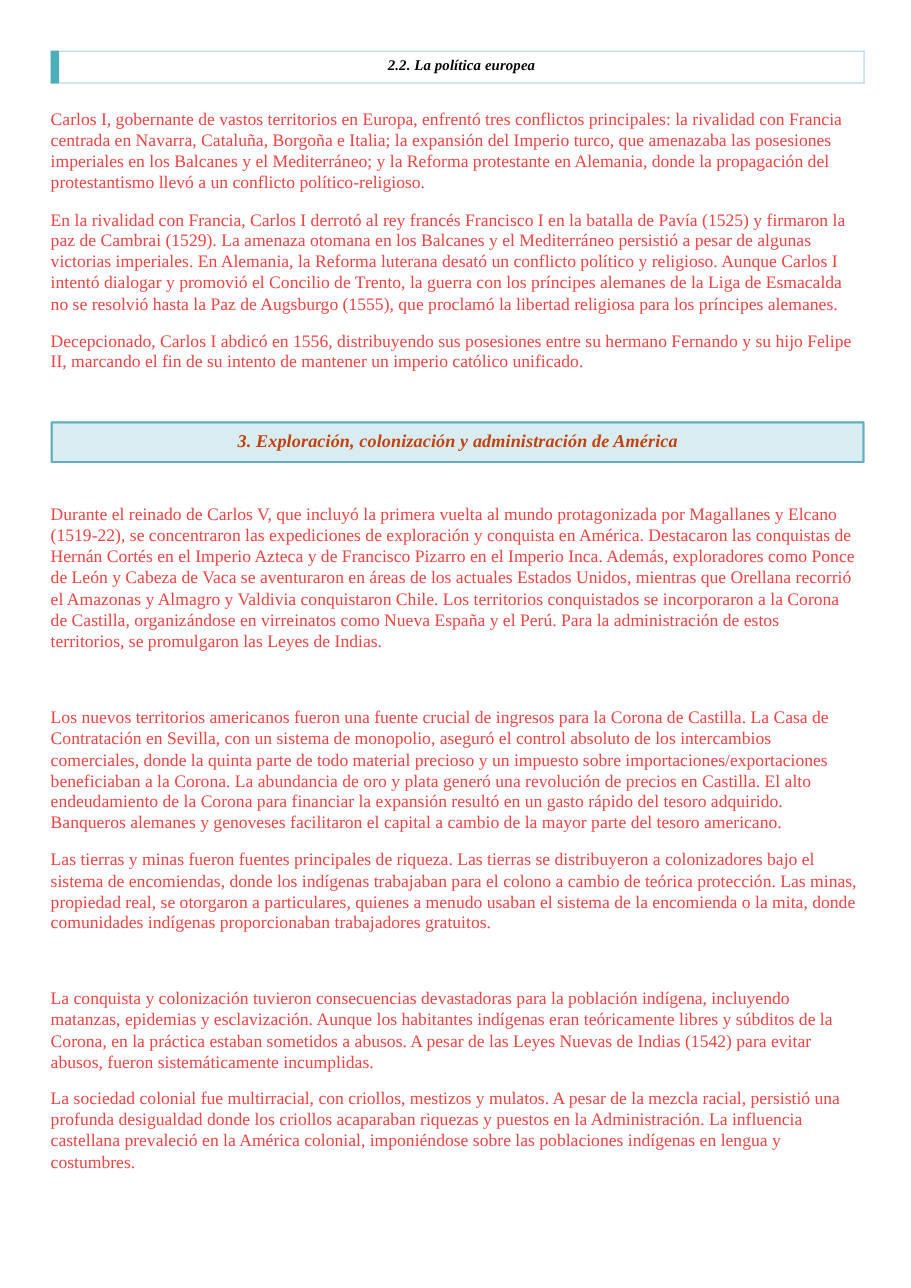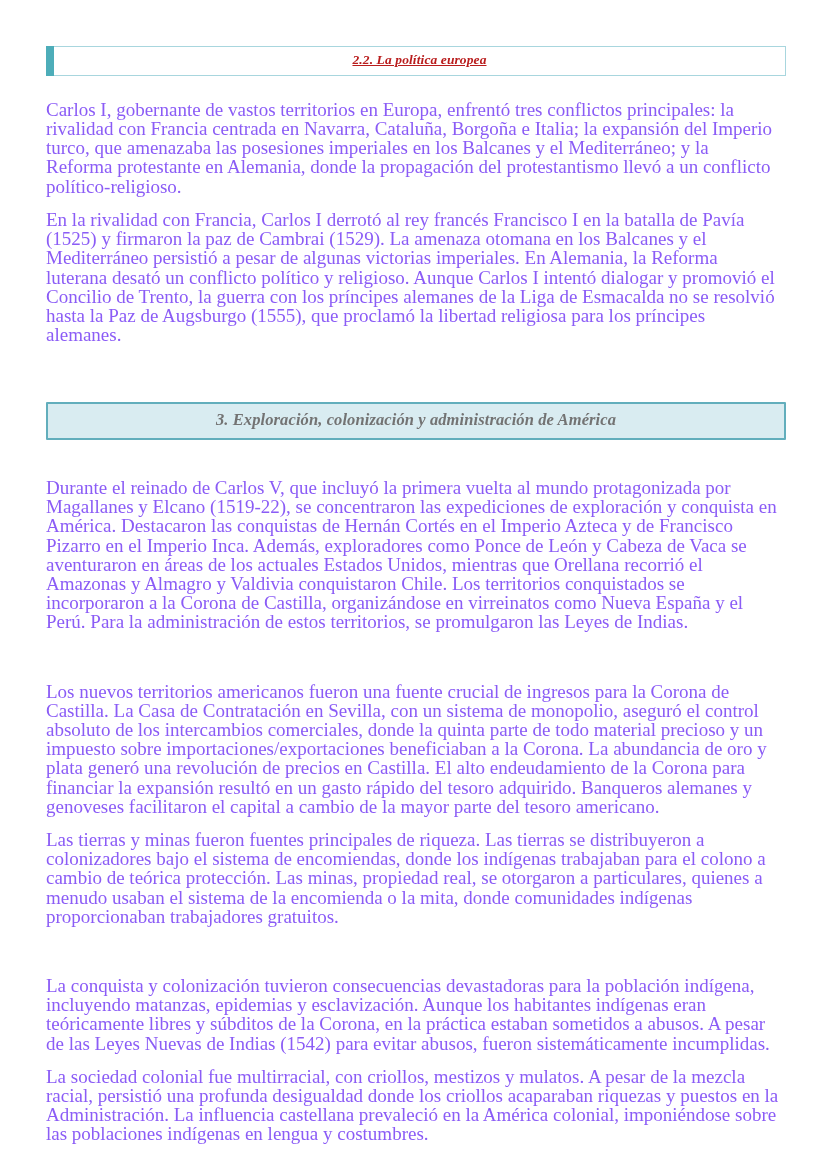--- a/index.html
+++ b/index.html
@@ -40,21 +40,21 @@
     padding: 6px 10px 7px 10px;
     margin: 0;
   }
   .sec-head .sec-title {
     display: block;
     font-family: "Liberation Serif", "DejaVu Serif", serif;
     font-weight: bold;
     font-style: italic;
     font-size: 16.5px;
     line-height: 1.25;
-    color: #737373;
+    color: #c2410c;
     letter-spacing: 0.1px;
   }
 
   
   .sub-head {
     box-sizing: border-box;
     width: 740px;
     display: flex;
     align-items: stretch;
     margin: 0;
@@ -73,31 +73,30 @@
     text-align: center;
     padding: 5px 10px 6px 10px;
   }
   .sub-head .sub-title {
     display: block;
     font-family: "Liberation Serif", "DejaVu Serif", serif;
     font-weight: bold;
     font-style: italic;
     font-size: 13.5px;
     line-height: 1.25;
-    color: #b91c1c;
+    color: #000000;
     letter-spacing: 0.1px;
-    text-decoration: underline;
   }
 
   
   .para {
     font-family: "Liberation Serif", "DejaVu Serif", serif;
-    font-size: 19px;
+    font-size: 16px;
     line-height: 19.2px;
-    color: #8b5cf6;
+    color: #ef4444;
     text-align: left;
     margin: 0;
     width: 733px;
   }
   .gap-para { height: 14px; }
   .gap-before-sec { height: 44px; }
   .gap-sec-to-sub { height: 14px; }
   .gap-subhead-to-para { height: 24px; }
   .gap-para-to-subhead { height: 26px; }
 </style>
@@ -114,20 +113,21 @@
       </div>
     </div>
     <div class="gap-subhead-to-para"></div>
 
     <p class="para">Carlos I, gobernante de vastos territorios en Europa, enfrentó tres conflictos principales: la rivalidad con Francia centrada en Navarra, Cataluña, Borgoña e Italia; la expansión del Imperio turco, que amenazaba las posesiones imperiales en los Balcanes y el Mediterráneo; y la Reforma protestante en Alemania, donde la propagación del protestantismo llevó a un conflicto político-religioso.</p>
     <div class="gap-para"></div>
 
     <p class="para">En la rivalidad con Francia, Carlos I derrotó al rey francés Francisco I en la batalla de Pavía (1525) y firmaron la paz de Cambrai (1529). La amenaza otomana en los Balcanes y el Mediterráneo persistió a pesar de algunas victorias imperiales. En Alemania, la Reforma luterana desató un conflicto político y religioso. Aunque Carlos I intentó dialogar y promovió el Concilio de Trento, la guerra con los príncipes alemanes de la Liga de Esmacalda no se resolvió hasta la Paz de Augsburgo (1555), que proclamó la libertad religiosa para los príncipes alemanes.</p>
     <div class="gap-para"></div>
 
+    <p class="para">Decepcionado, Carlos I abdicó en 1556, distribuyendo sus posesiones entre su hermano Fernando y su hijo Felipe II, marcando el fin de su intento de mantener un imperio católico unificado.</p>
 
     <div class="gap-before-sec"></div>
 
     <div class="sec-head">
       <span class="sec-title">3. Exploración, colonización y administración de América</span>
     </div>
     <div class="gap-sec-to-sub"></div>
 
     <div class="gap-subhead-to-para"></div>
 

